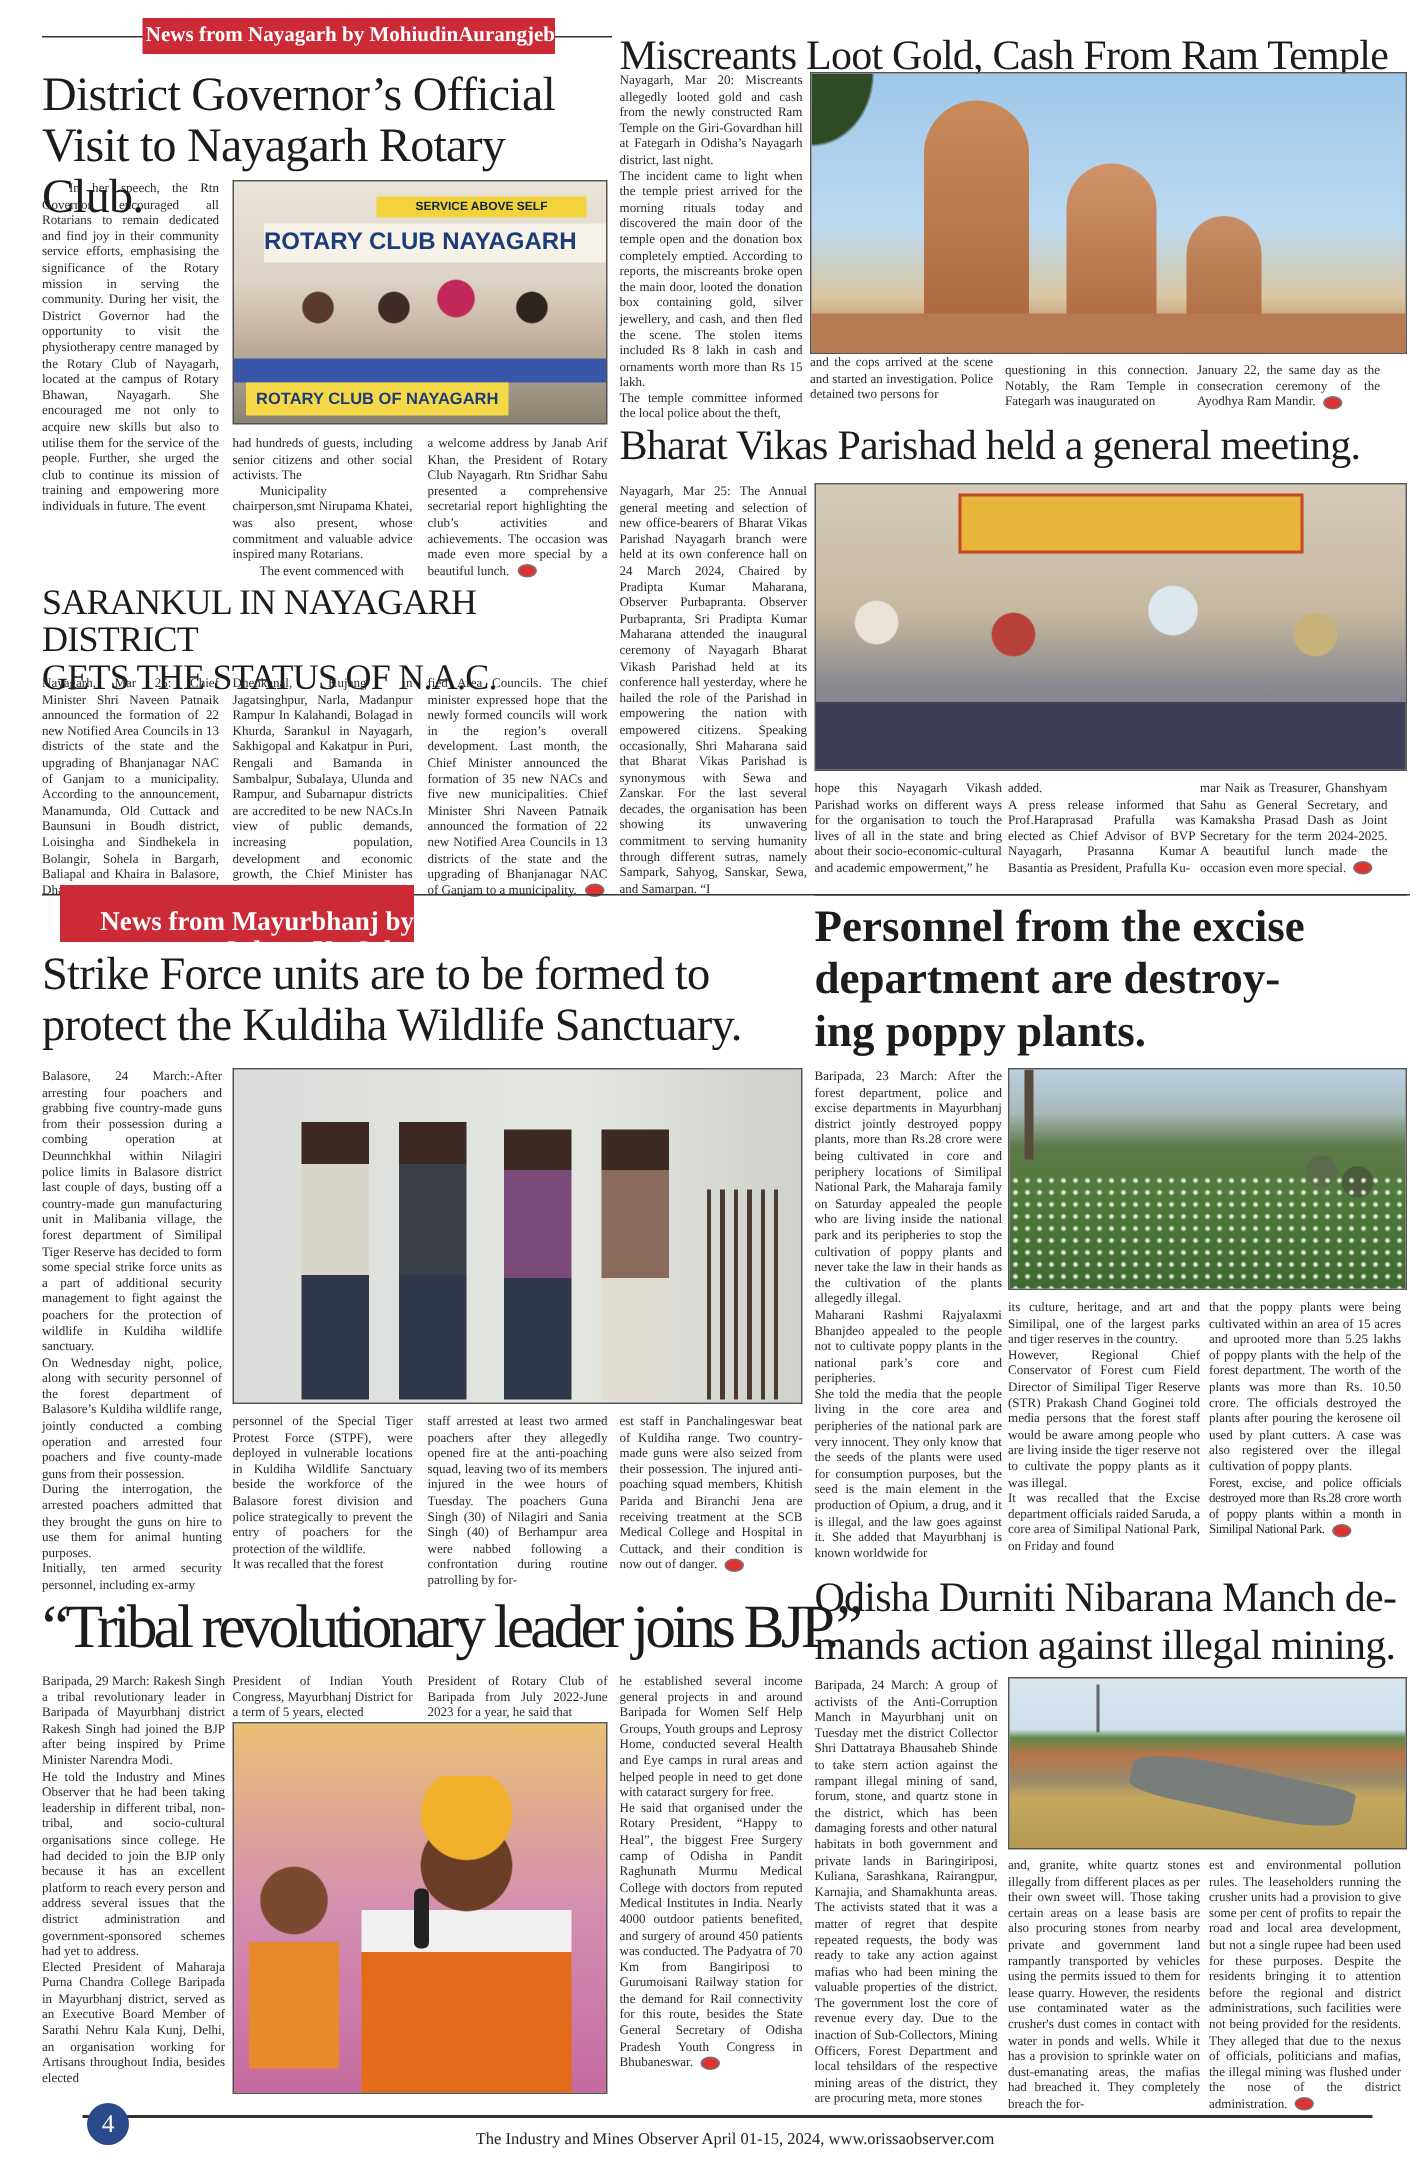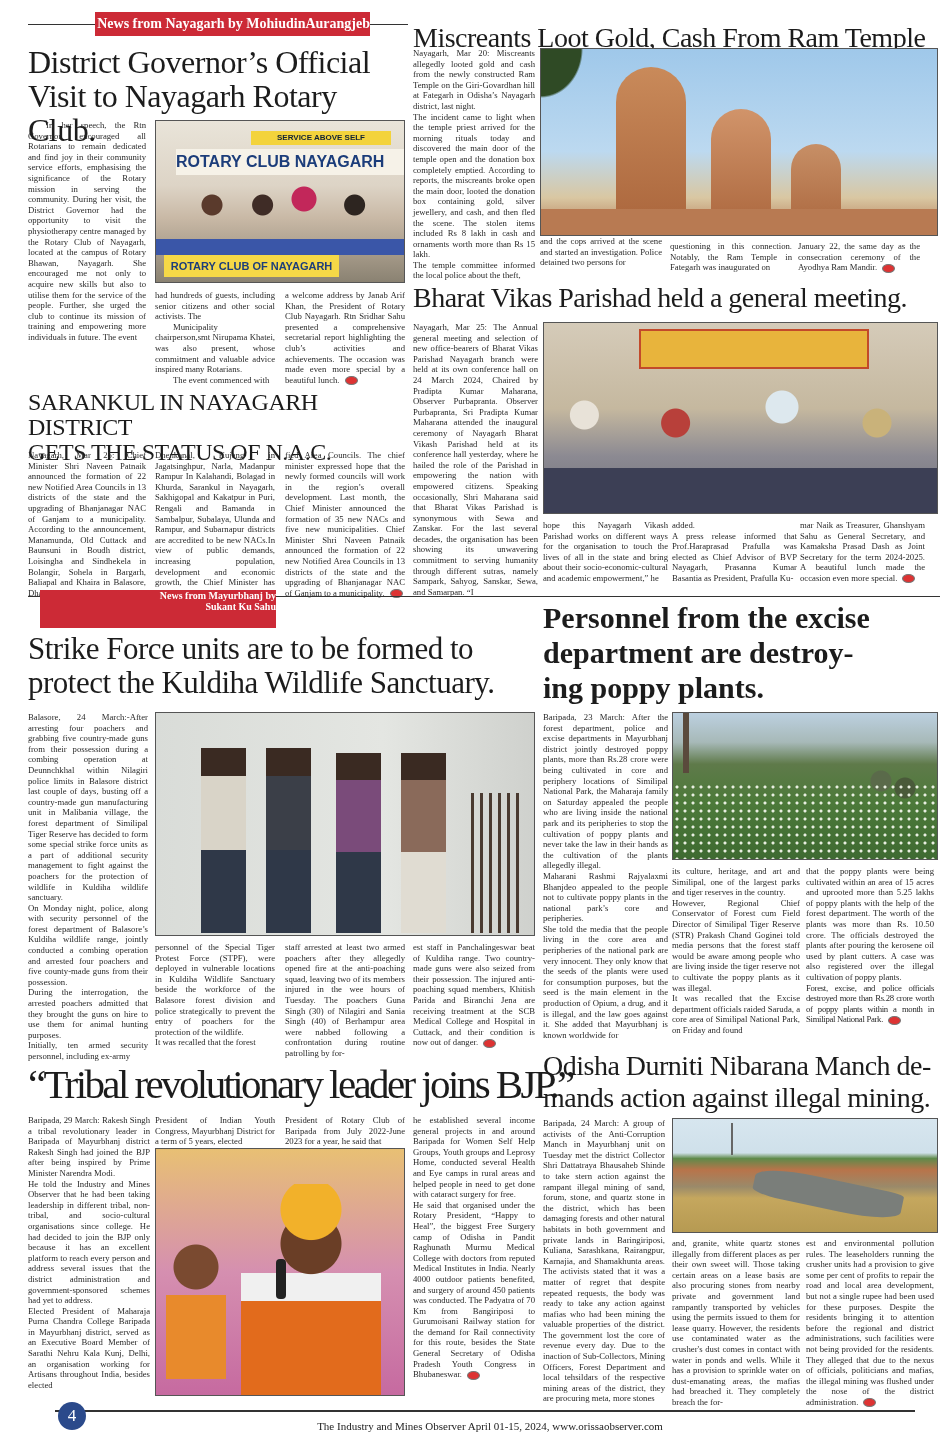--- a/index.html
+++ b/index.html
@@ -97,32 +97,32 @@
 </div>
 <div class="abs txt" style="left:672px;top:520px;width:125px">
   <p>added.</p>
   <p>A press release informed that Prof.Haraprasad Prafulla was elected as Chief Advisor of BVP Nayagarh, Prasanna Kumar Basantia as President, Prafulla Ku-</p>
 </div>
 <div class="abs txt" style="left:800px;top:520px;width:125px">
   <p><span>mar Naik as Treasurer, Ghanshyam Sahu as General Secretary, and Kamaksha Prasad Dash as Joint Secretary for the term 2024-2025. A beautiful lunch made the occasion even more special.</span><span class="endmark"></span></p>
 </div>
 
 <div class="rule" style="left:28px;top:596px;width:912px;height:1px"></div>
-<div class="banner" style="left:40px;top:590px;width:236px;height:38px;font-size:10px;padding-top:1px">
+<div class="banner" style="left:40px;top:590px;width:236px;height:38px;font-size:18px;padding-top:15px">
   <div>News from Mayurbhanj by</div>
   <div>Sukant Ku Sahu</div>
 </div>
 
 <div class="abs hl" style="left:28px;top:632px;width:510px;font-size:31px;line-height:34px">
   <div>Strike Force units are to be formed to</div>
   <div>protect the Kuldiha Wildlife Sanctuary.</div>
 </div>
 <div class="abs txt" style="left:28px;top:712px;width:120px">
   <p>Balasore, 24 March:-After arresting four poachers and grabbing five country-made guns from their possession during a combing operation at Deunnchkhal within Nilagiri police limits in Balasore district last couple of days, busting off a country-made gun manufacturing unit in Malibania village, the forest department of Similipal Tiger Reserve has decided to form some special strike force units as a part of additional security management to fight against the poachers for the protection of wildlife in Kuldiha wildlife sanctuary.</p>
-  <p>On Monday night, police, along with security personnel of the forest department of Balasore’s Kuldiha wildlife range, jointly conducted a combing operation and arrested four poachers and five county-made guns from their possession.</p>
+  <p>On Wednesday night, police, along with security personnel of the forest department of Balasore’s Kuldiha wildlife range, jointly conducted a combing operation and arrested four poachers and five county-made guns from their possession.</p>
   <p>During the interrogation, the arrested poachers admitted that they brought the guns on hire to use them for animal hunting purposes.</p>
   <p>Initially, ten armed security personnel, including ex-army</p>
 </div>
 <div class="photo" style="left:155px;top:712px;width:380px;height:224px;background:linear-gradient(90deg,#d9dcd8 0%,#e4e6e2 60%,#cfd1cd 100%)">
   <div class="abs" style="left:45px;top:35px;width:45px;height:185px;background:linear-gradient(180deg,#3a2a22 0 15%,#d9d4c8 15% 55%,#2f3848 55% 100%)"></div>
   <div class="abs" style="left:110px;top:35px;width:45px;height:185px;background:linear-gradient(180deg,#3a2a22 0 15%,#3b3f48 15% 55%,#2f3848 55% 100%)"></div>
   <div class="abs" style="left:180px;top:40px;width:45px;height:180px;background:linear-gradient(180deg,#3a2a22 0 15%,#7a4b7a 15% 55%,#2f3848 55% 100%)"></div>
   <div class="abs" style="left:245px;top:40px;width:45px;height:180px;background:linear-gradient(180deg,#3a2a22 0 15%,#8a6a5a 15% 55%,#e0dcd2 55% 100%)"></div>
   <div class="abs" style="left:315px;top:80px;width:50px;height:140px;background:repeating-linear-gradient(90deg,#4a3a30 0 3px,transparent 3px 9px)"></div>
 </div>

